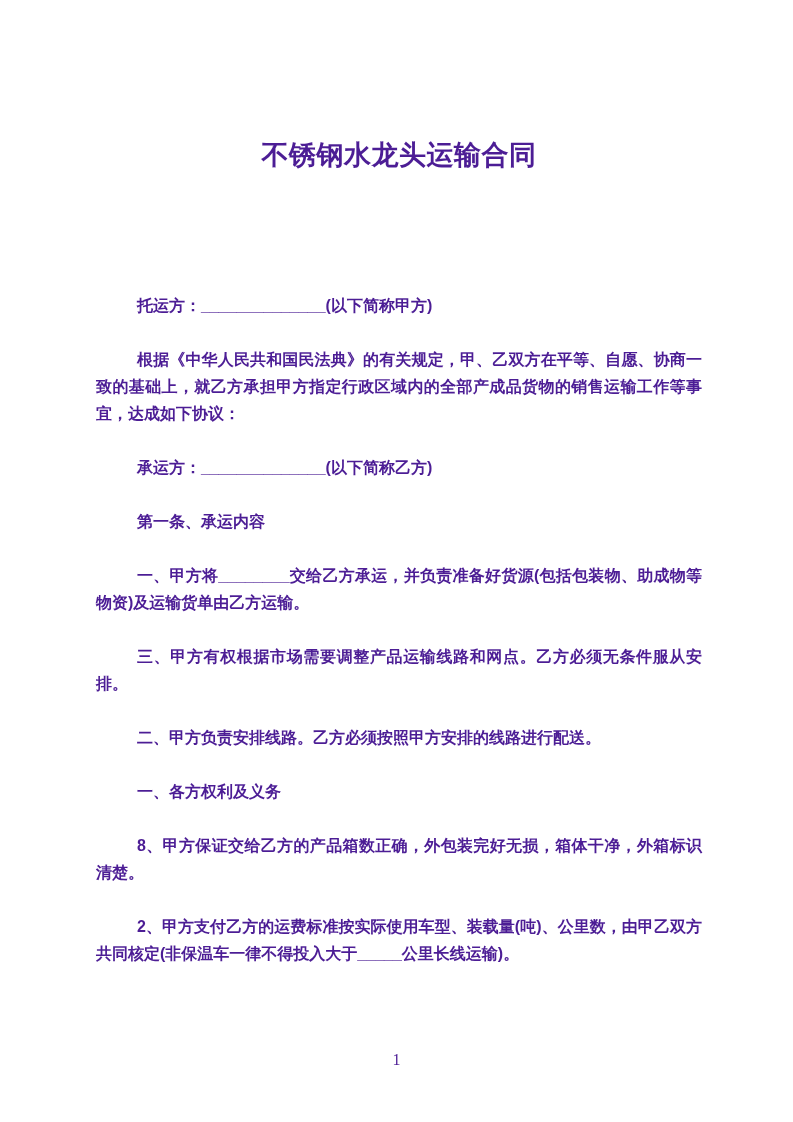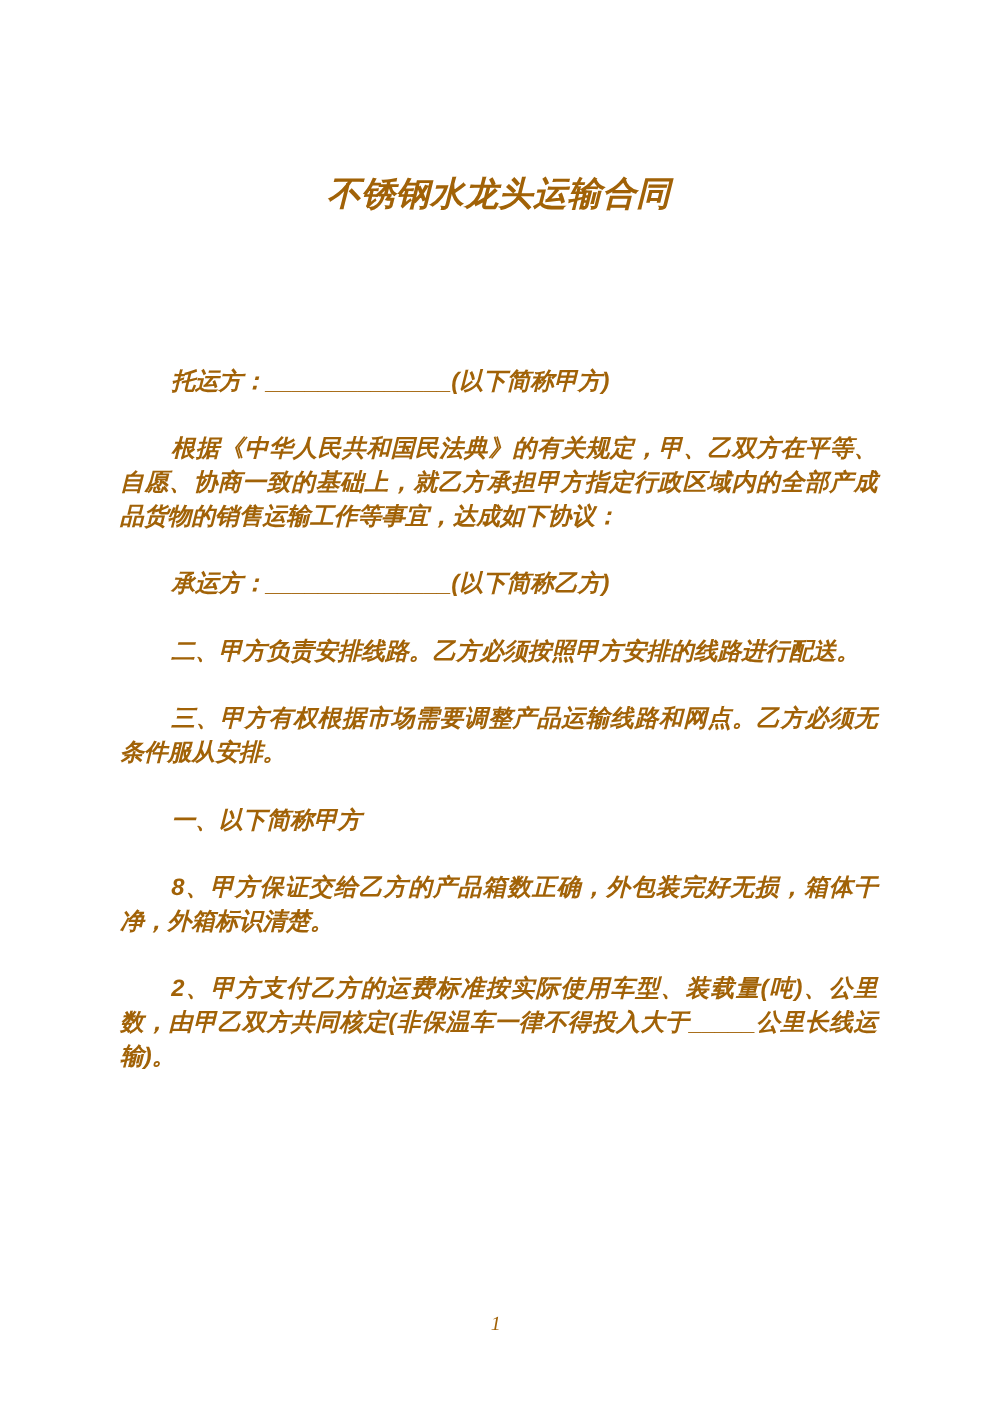--- a/index.html
+++ b/index.html
@@ -5,42 +5,41 @@
   html, body {
     margin: 0;
     padding: 0;
     background: #ffffff;
   }
   .page {
     position: relative;
     width: 793px;
     height: 1122px;
     background: #ffffff;
-    color: #a16207;
+    color: #4c1d95;
     font-family: "Liberation Sans", "DejaVu Sans", sans-serif;
     overflow: hidden;
-    font-style: italic;
   }
   .content {
     position: absolute;
     left: 96px;
     top: 0;
     width: 606px;
   }
   .doc-title {
     margin: 138px 0 120px 0;
     font-size: 27px;
     line-height: 34px;
     font-weight: bold;
     text-align: center;
     letter-spacing: 0.5px;
   }
   .para {
     margin: 0 0 27px 0;
-    font-size: 19px;
+    font-size: 16px;
     line-height: 27px;
     font-weight: bold;
     text-align: justify;
     text-indent: 41px;
     word-break: break-all;
   }
   .page-number {
     position: absolute;
     top: 1050px;
     left: 0;
@@ -54,20 +53,22 @@
 </style>
 </head>
 <body>
 
 <div class="page">
   <div class="content">
     <h1 class="doc-title">不锈钢水龙头运输合同</h1>
     <p class="para">托运方：______________(以下简称甲方)</p>
     <p class="para">根据《中华人民共和国民法典》的有关规定，甲、乙双方在平等、自愿、协商一致的基础上，就乙方承担甲方指定行政区域内的全部产成品货物的销售运输工作等事宜，达成如下协议：</p>
     <p class="para">承运方：______________(以下简称乙方)</p>
+    <p class="para">第一条、承运内容</p>
+    <p class="para">一、甲方将________交给乙方承运，并负责准备好货源(包括包装物、助成物等物资)及运输货单由乙方运输。</p>
+    <p class="para">三、甲方有权根据市场需要调整产品运输线路和网点。乙方必须无条件服从安排。</p>
     <p class="para">二、甲方负责安排线路。乙方必须按照甲方安排的线路进行配送。</p>
-    <p class="para">三、甲方有权根据市场需要调整产品运输线路和网点。乙方必须无条件服从安排。</p>
-    <p class="para">一、以下简称甲方</p>
+    <p class="para">一、各方权利及义务</p>
     <p class="para">8、甲方保证交给乙方的产品箱数正确，外包装完好无损，箱体干净，外箱标识清楚。</p>
     <p class="para">2、甲方支付乙方的运费标准按实际使用车型、装载量(吨)、公里数，由甲乙双方共同核定(非保温车一律不得投入大于_____公里长线运输)。</p>
   </div>
   <div class="page-number">1</div>
 </div>
 
 </body></html>

